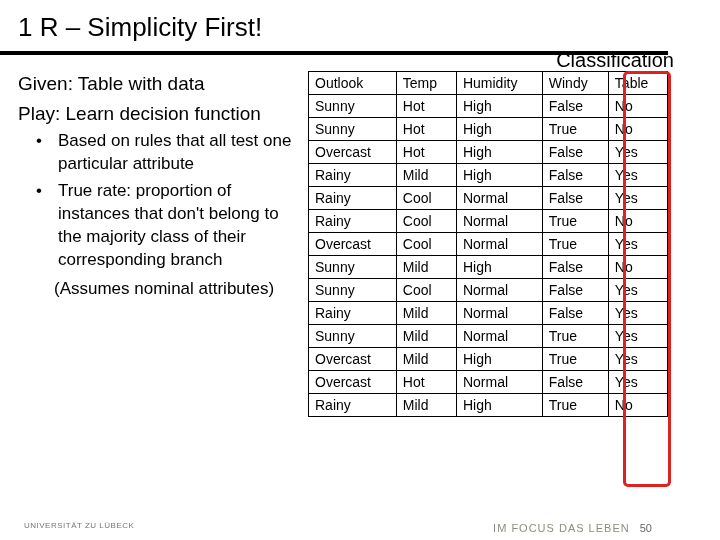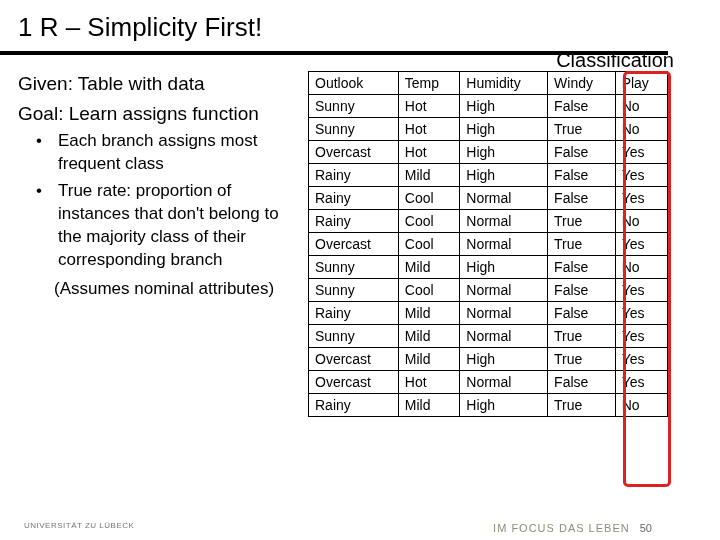--- a/index.html
+++ b/index.html
@@ -126,39 +126,39 @@
 <body>
 
 <div class="slide">
   <div class="title">1 R – Simplicity First!</div>
   <div class="title-rule"></div>
 
   <div class="body">
     <div class="left">
       <div class="intro">
         <div>Given: Table with data</div>
-        <div>Goal: Learn assigns function</div>
+        <div>Play: Learn decision function</div>
       </div>
       <ul class="bullets">
-        <li>Each branch assigns most frequent class</li>
+        <li>Based on rules that all test one particular attribute</li>
         <li>True rate: proportion of instances that don't belong to the majority class of their corresponding branch</li>
       </ul>
       <div class="assumes">(Assumes nominal attributes)</div>
     </div>
 
     <div class="right">
       <div class="class-label">Classification</div>
       <table class="data">
         <thead>
           <tr>
             <th>Outlook</th>
             <th>Temp</th>
             <th>Humidity</th>
             <th>Windy</th>
-            <th>Play</th>
+            <th>Table</th>
           </tr>
         </thead>
         <tbody>
             <tr>
               <td>Sunny</td>
               <td>Hot</td>
               <td>High</td>
               <td>False</td>
               <td>No</td>
             </tr>

